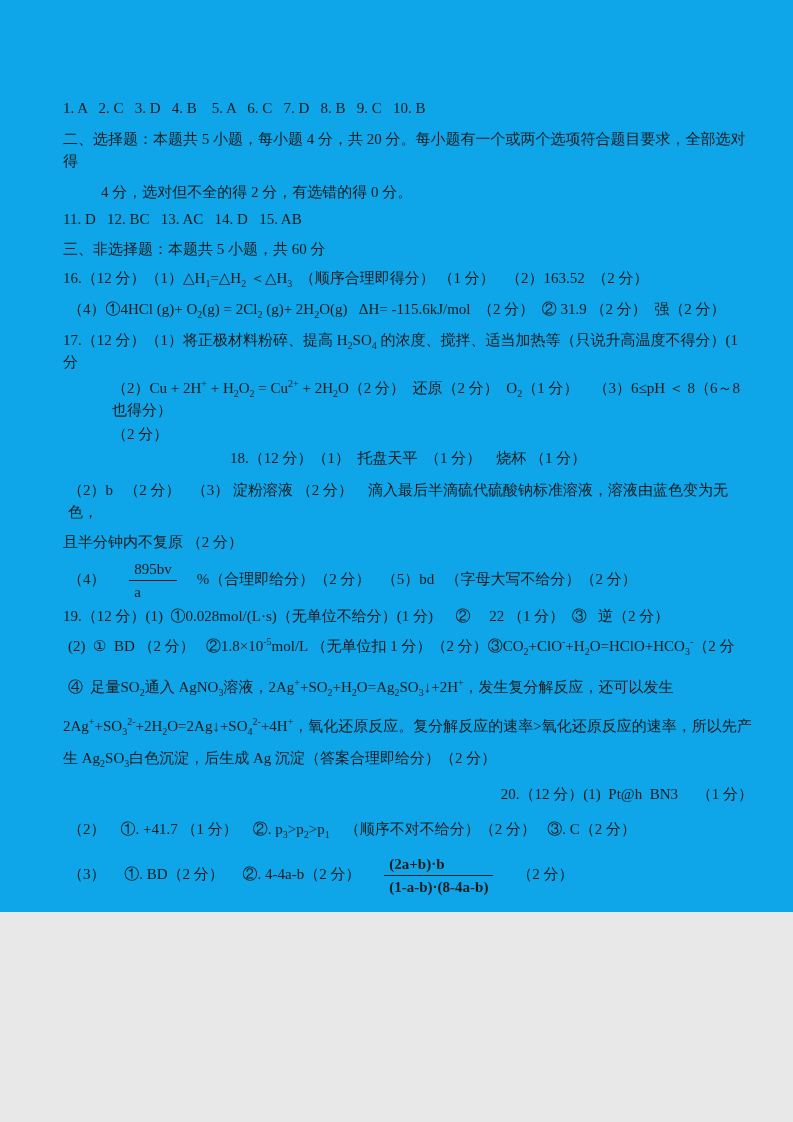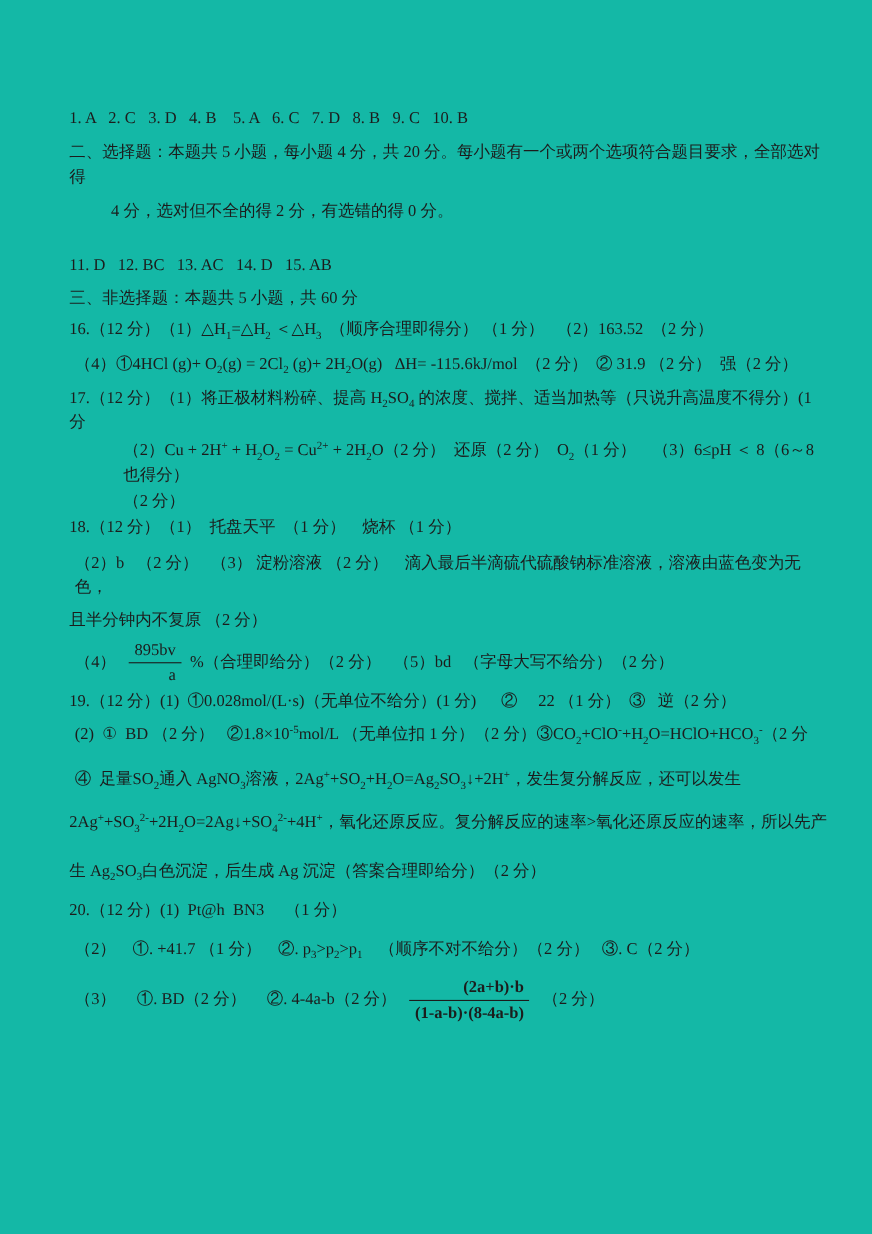--- a/index.html
+++ b/index.html
@@ -1,42 +1,42 @@
 <!DOCTYPE html>
 <html><head>
 <meta charset="utf-8">
 <style>
   html,body{margin:0;padding:0;background:#e8e8e8;}
   .page{
-    width:793px;height:1122px;margin:0 auto;background:#14b8a6;
+    width:793px;height:912px;margin:0 auto;background:#0ea5e9;
     box-sizing:border-box;position:relative;overflow:hidden;
     padding:97px 40px 0 63px;
     font-family:"Liberation Serif","DejaVu Serif",serif;
     font-size:15px;color:#1c1c1c;
   }
   .line{
     margin:0;white-space:pre-wrap;line-height:22px;min-height:22px;
   }
   .bold{font-weight:bold;}
   .line sub{font-size:10px;line-height:0;}
   .line sup{font-size:10px;line-height:0;}
   
   .ip{padding-left:5px;}
   .ind38{padding-left:38px;}
   .flush{padding-left:0;}
   
   .mb2{margin-bottom:2px;margin-left:44px;} .mb3{margin-bottom:3px;} .mb4{margin-bottom:4px;}
   .mb6{margin-bottom:6px;} .mb7{margin-bottom:7px;} .mb8{margin-bottom:8px;}
-  .mb9{margin-bottom:9px;} .mb10{margin-bottom:10px;} .mb12{margin-bottom:27px;}
-  .mb13{margin-bottom:13px;} .mb14{margin-bottom:14px;} .mb17{margin-bottom:17px;}
-  .mb18{margin-bottom:22px;} .mb19{margin-bottom:19px;}
+  .mb9{margin-bottom:9px;} .mb10{margin-bottom:10px;text-align:center;} .mb12{margin-bottom:5px;}
+  .mb13{margin-bottom:13px;text-align:right;} .mb14{margin-bottom:14px;} .mb17{margin-bottom:17px;}
+  .mb18{margin-bottom:10px;} .mb19{margin-bottom:19px;}
   
   .frac{
-    display:inline-block;vertical-align:middle;text-align:right;
-    margin:0 8px;line-height:20px;
+    display:inline-block;vertical-align:middle;text-align:left;
+    margin:0 20px;line-height:20px;
   }
   .frac .num{display:block;padding:0 5px 1px;border-bottom:1px solid #1c1c1c;}
   .frac .den{display:block;padding:1px 5px 0;}
   .fracline{line-height:24px;}
   
   .eqheat{
     display:inline-block;vertical-align:-3px;text-align:center;margin:0 7px;
   }
   .eqheat .tri{display:block;font-size:9px;line-height:10px;}
   .eqheat .bar{

